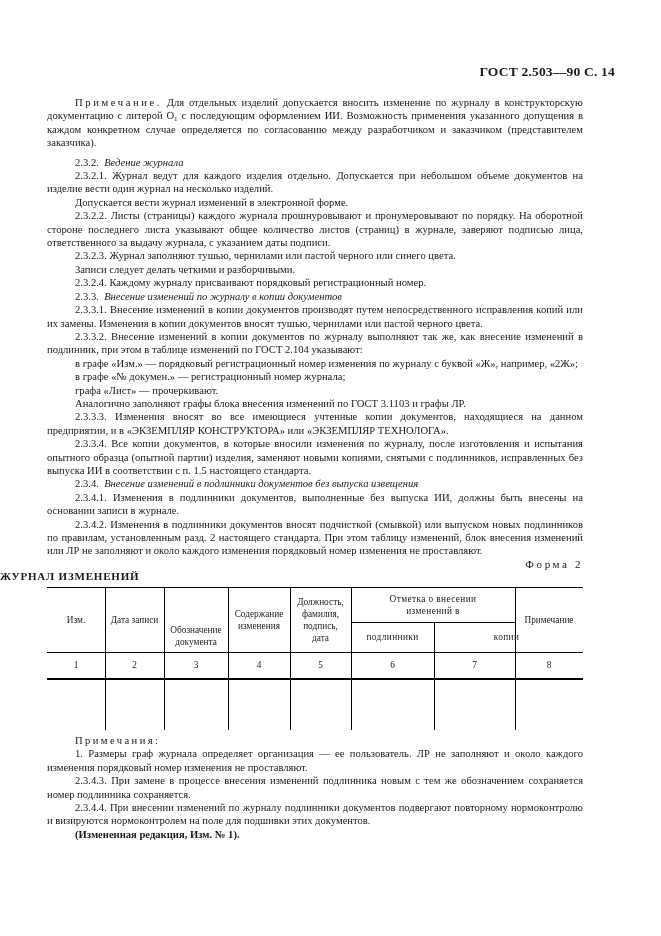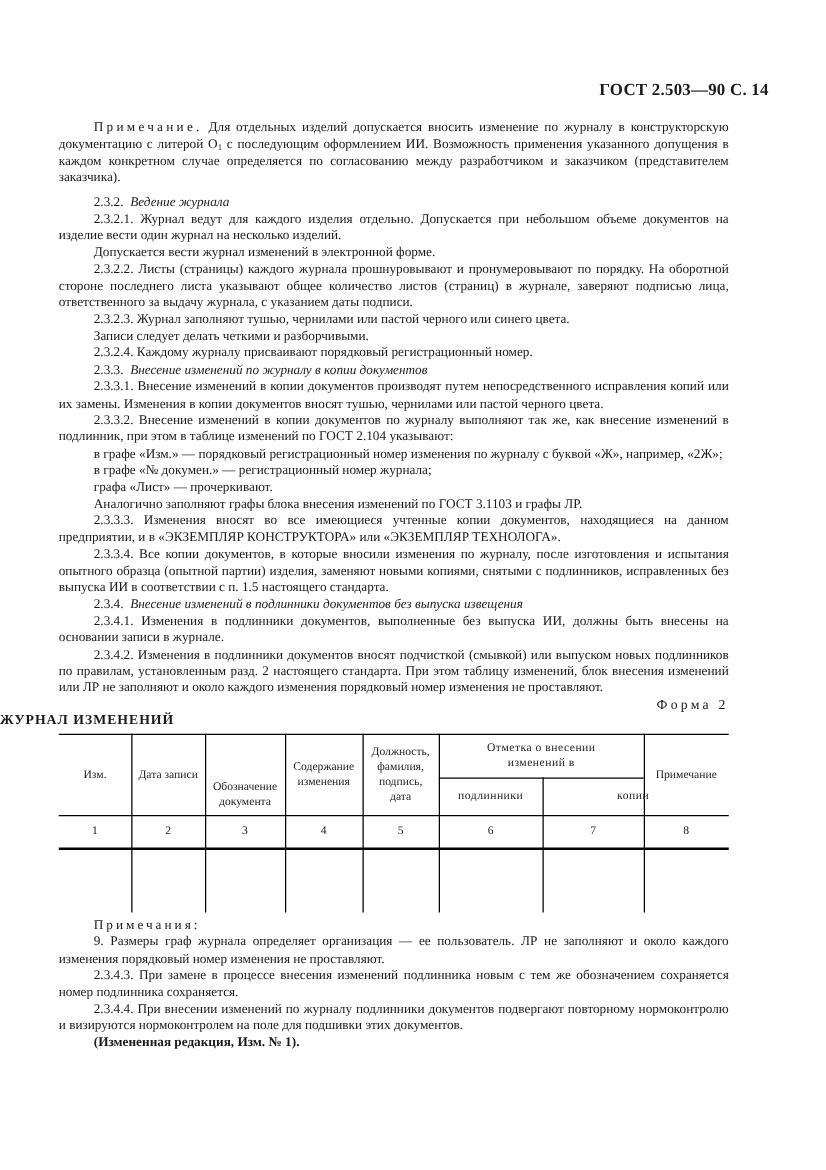--- a/index.html
+++ b/index.html
@@ -90,17 +90,17 @@
   <div class="cell" style="left:117px; top:65px; width:64px; height:26px;">3</div>
   <div class="cell" style="left:181px; top:65px; width:62px; height:26px;">4</div>
   <div class="cell" style="left:243px; top:65px; width:61px; height:26px;">5</div>
   <div class="cell" style="left:304px; top:65px; width:83px; height:26px;">6</div>
   <div class="cell" style="left:387px; top:65px; width:81px; height:26px;">7</div>
   <div class="cell" style="left:468px; top:65px; width:68px; height:26px;">8</div>
 </div>
 
 <div class="notes">
   <p class="p spaced" style="letter-spacing:2.4px;">Примечания:</p>
-  <p class="p">9.  Размеры граф журнала определяет организация — ее пользователь. ЛР не заполняют и около каждого изменения порядковый номер изменения не проставляют.</p>
+  <p class="p">1.  Размеры граф журнала определяет организация — ее пользователь. ЛР не заполняют и около каждого изменения порядковый номер изменения не проставляют.</p>
   <p class="p">2.3.4.3.  При замене в процессе внесения изменений подлинника новым с тем же обозначением сохраняется номер подлинника сохраняется.</p>
   <p class="p">2.3.4.4.  При внесении изменений по журналу подлинники документов подвергают повторному нормоконтролю и визируются нормоконтролем на поле для подшивки этих документов.</p>
   <p class="p bold">(Измененная редакция, Изм. № 1).</p>
 </div>
 
 </body></html>

